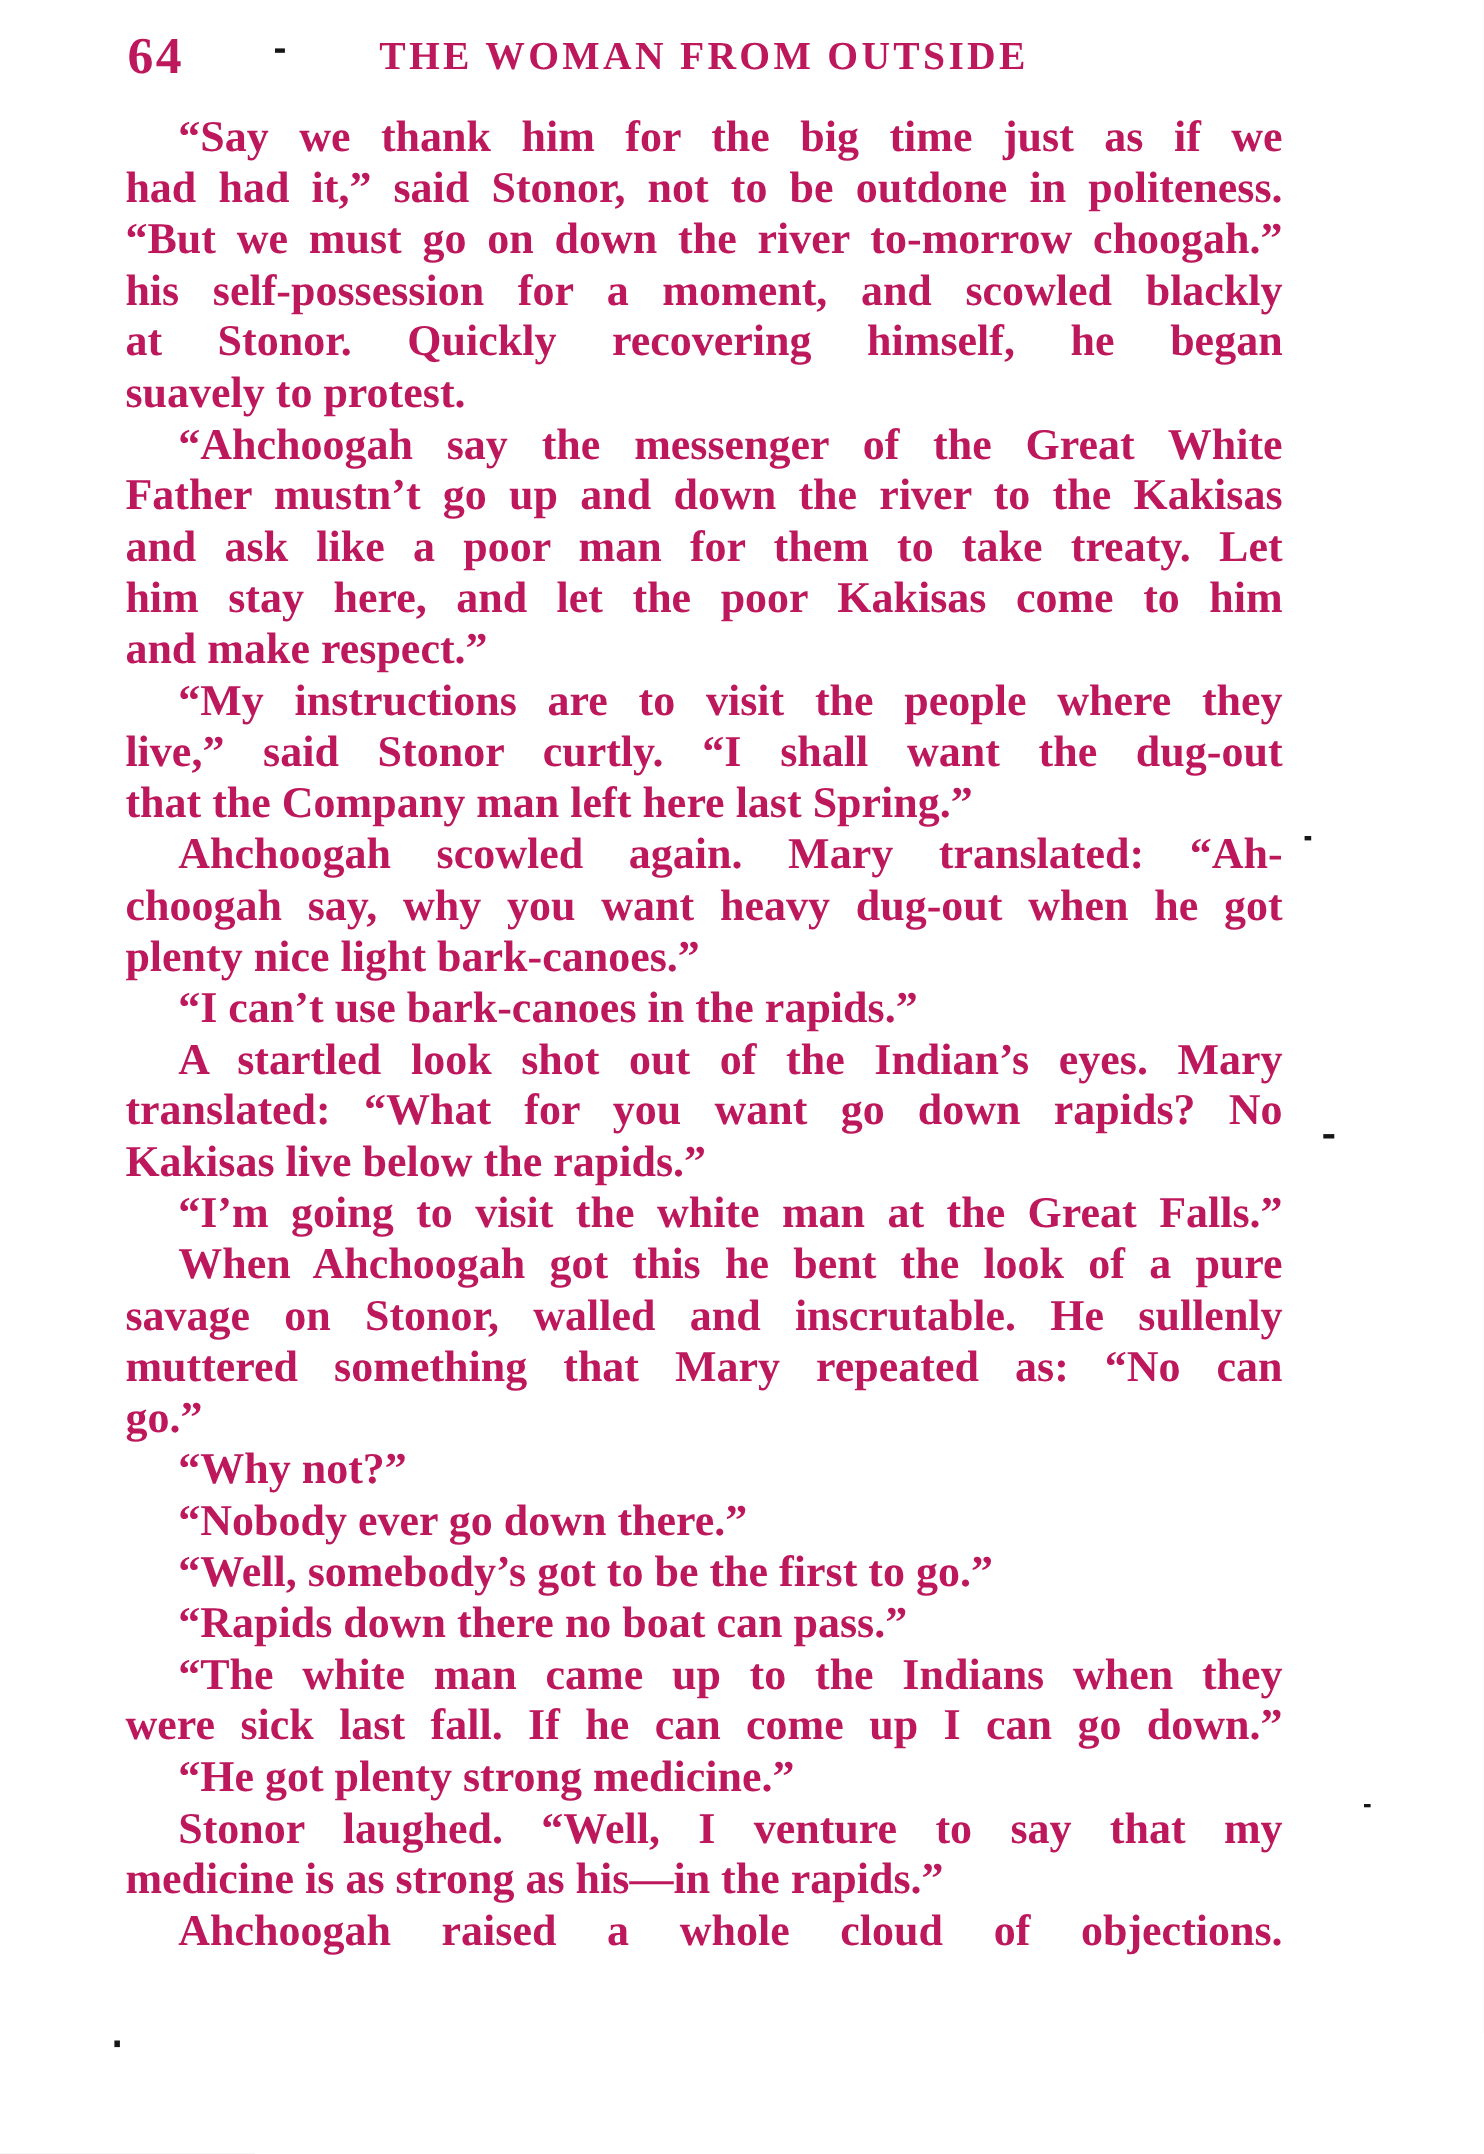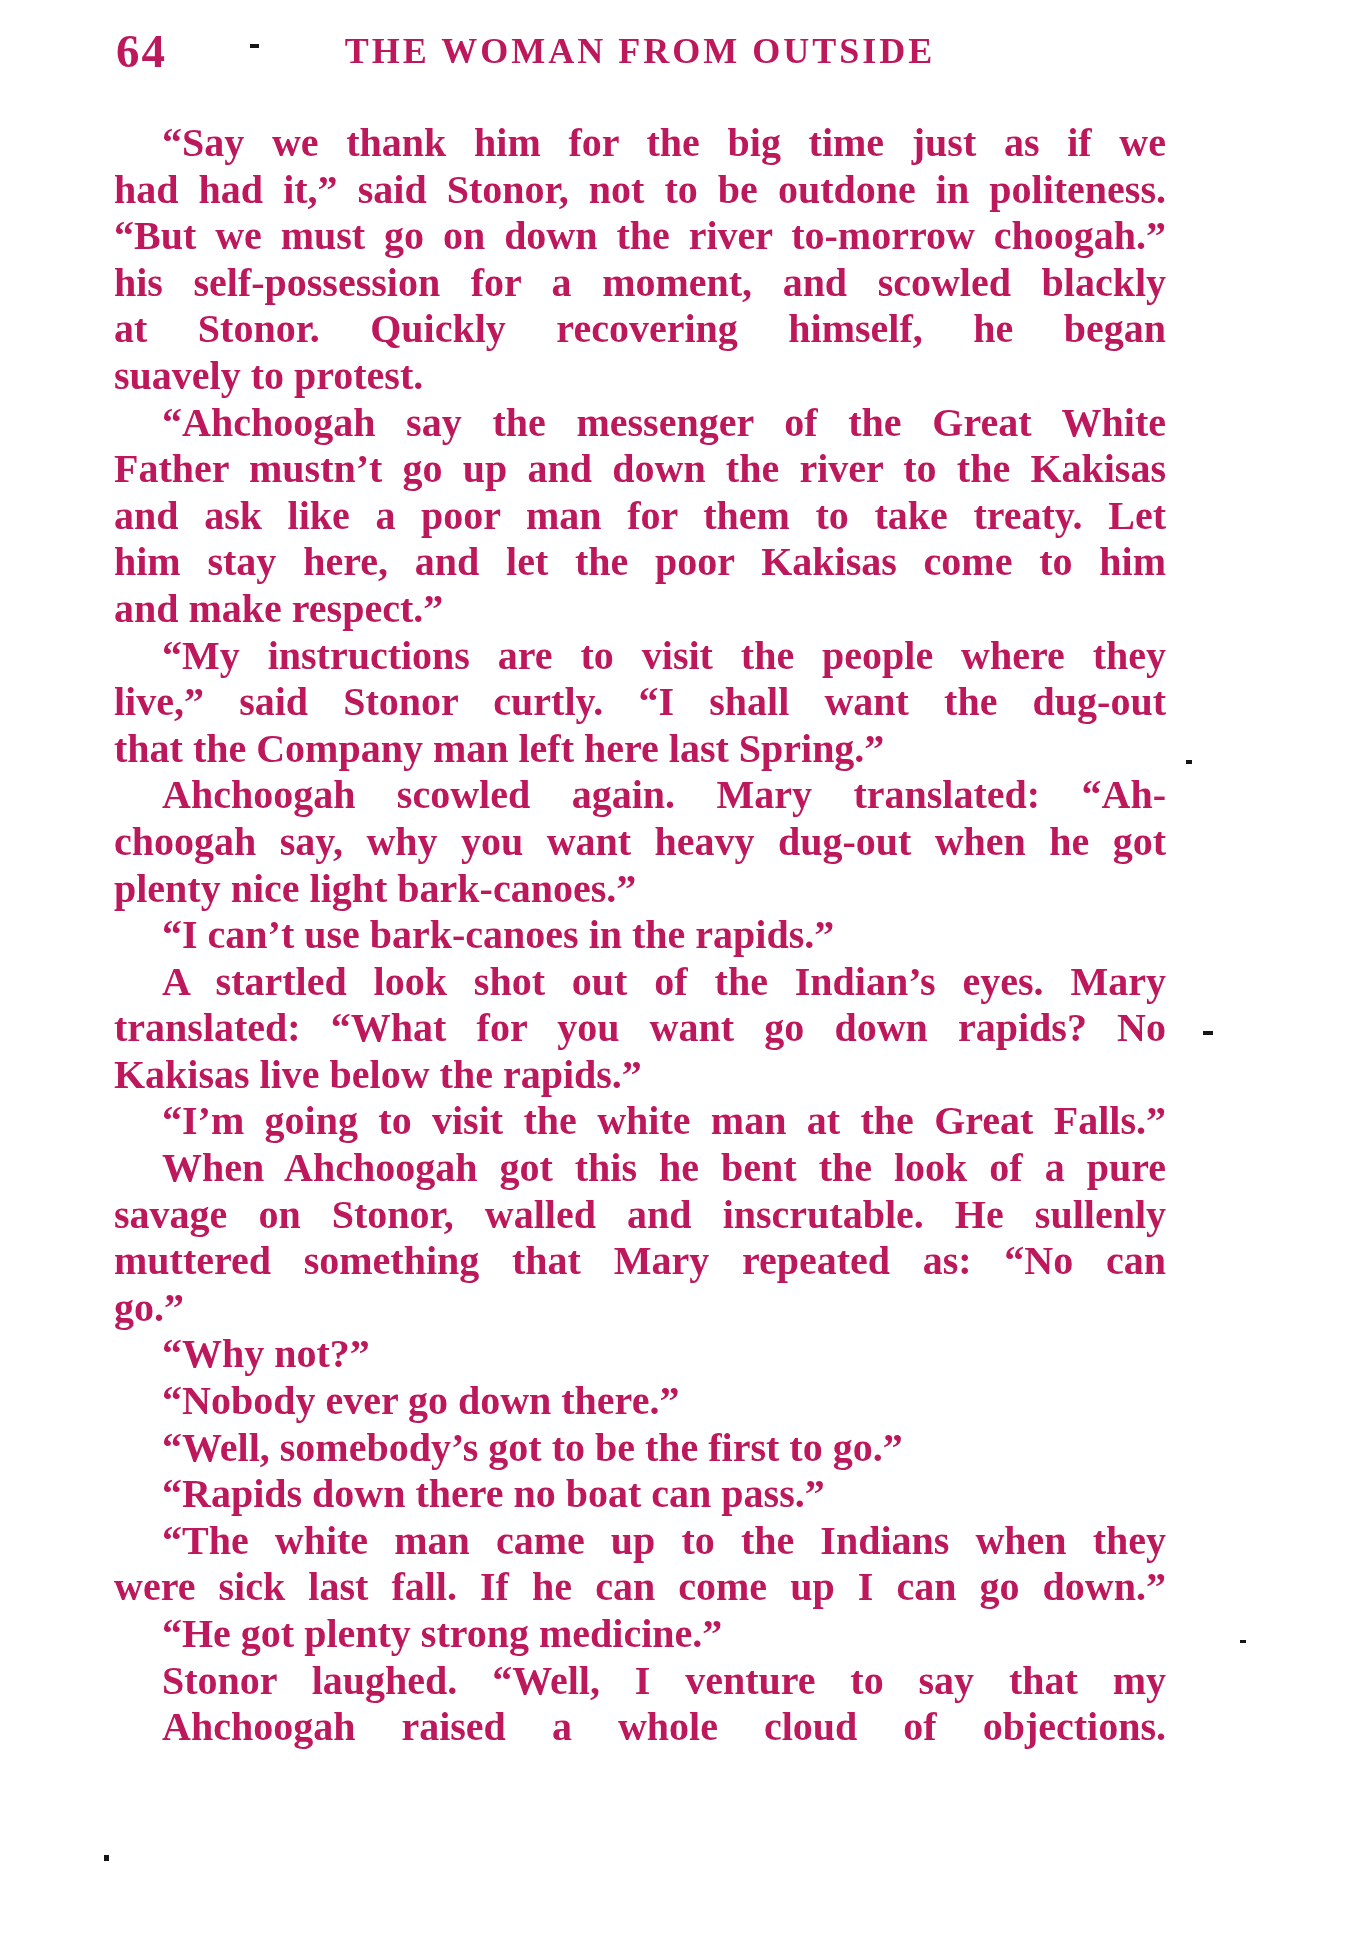--- a/index.html
+++ b/index.html
@@ -15,21 +15,21 @@
   .content { position:absolute; left:114px; top:27px; width:1052px; }
   .header { position:relative; height:48px; }
   .page-number {
     position:absolute; left:2px; top:0;
     font-size:47px; font-weight:700; letter-spacing:2px; line-height:48px;
   }
   .running-title {
     text-align:center; white-space:nowrap;
     font-size:36px; font-weight:700; letter-spacing:3px; line-height:48px;
   }
-  .text-body { margin-top:45px; }
+  .text-body { margin-top:26px; }
   .pline {
     font-size:40px; font-weight:700; line-height:46.6px;
     text-align:justify; text-align-last:justify;
     white-space:normal; overflow:visible;
   }
   .pline.last { text-align-last:left; }
   .pline.indent { padding-left:48px; }
   .speck { position:absolute; background:#161616; }
 </style>
 </head>
@@ -100,20 +100,21 @@
         </div>
         <div>
           <div class="pline indent">“The white man came up to the Indians when they</div>
           <div class="pline">were sick last fall. If he can come up I can go down.”</div>
         </div>
         <div>
           <div class="pline indent last">“He got plenty strong medicine.”</div>
         </div>
         <div>
           <div class="pline indent">Stonor laughed. “Well, I venture to say that my</div>
+          <div class="pline last">medicine is as strong as his—in the rapids.”</div>
         </div>
         <div>
           <div class="pline indent">Ahchoogah raised a whole cloud of objections.</div>
         </div>
       </div>
   </div>
 
   <div class="speck" style="left:250px; top:44px; width:9px; height:4px;"></div>
   <div class="speck" style="left:1186px; top:760px; width:6px; height:4px;"></div>
   <div class="speck" style="left:1203px; top:1031px; width:10px; height:4px;"></div>

